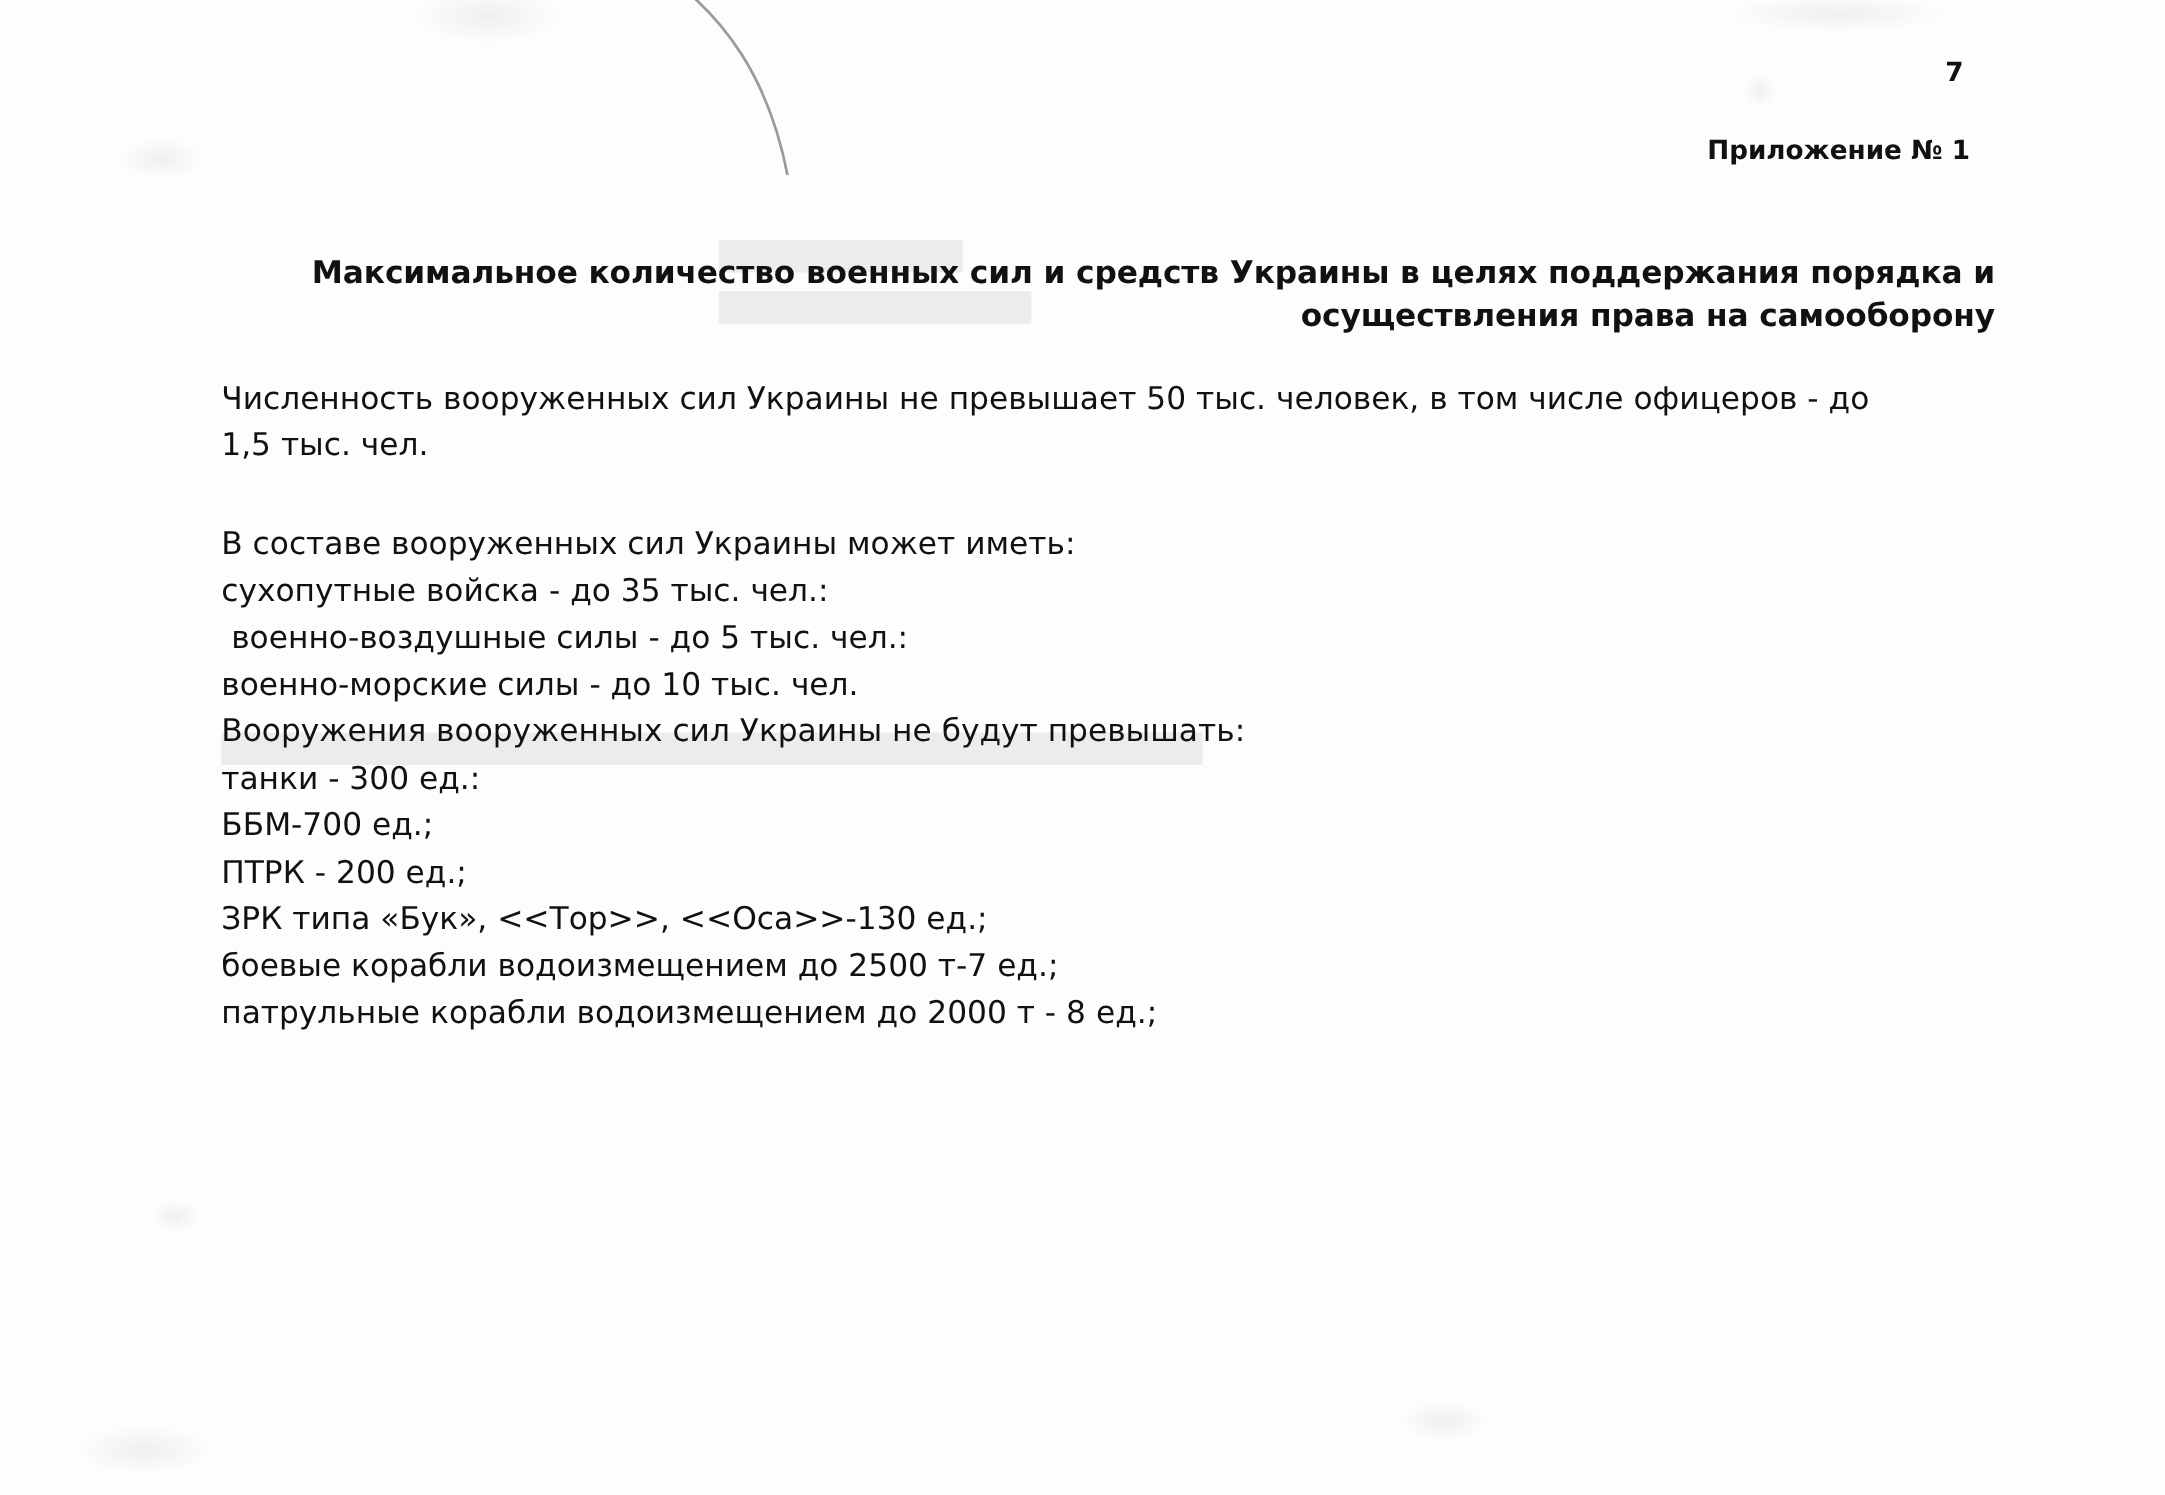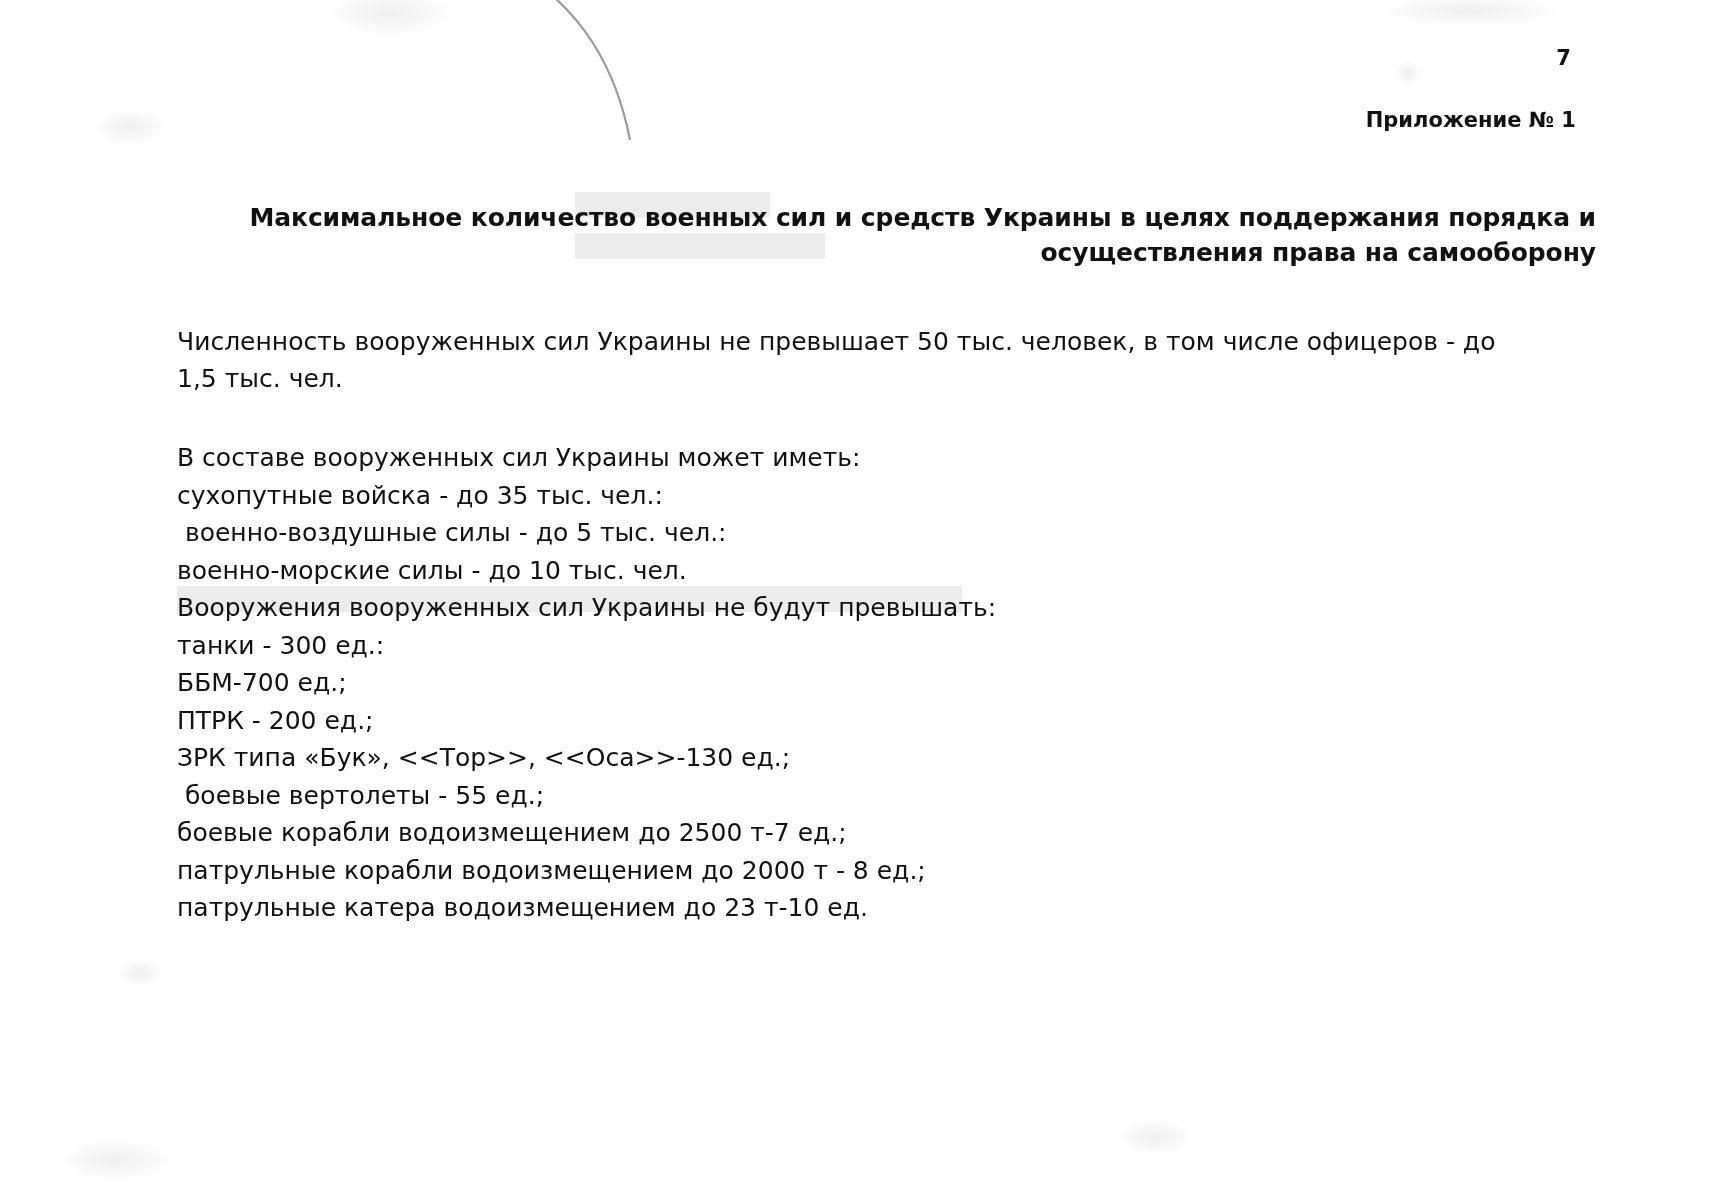--- a/index.html
+++ b/index.html
@@ -79,21 +79,20 @@
     font-size: 25px;
     line-height: 1.48;
   }
 
   .para {
     margin: 0 0 6px 0;
   }
   .para.intro {
     width: 1325px;
     text-indent: 0;
-    margin-top: 23px;
   }
 
   .spacer {
     height: 36px;
   }
 
   .list-line {
     margin: 0;
     padding: 0;
     line-height: 1.50;
@@ -145,19 +144,17 @@
     <p class="list-line">В составе вооруженных сил Украины может иметь:</p>
     <p class="list-line">сухопутные войска - до 35 тыс. чел.:</p>
     <p class="list-line"> военно-воздушные силы - до 5 тыс. чел.:</p>
     <p class="list-line">военно-морские силы - до 10 тыс. чел.</p>
 
     <p class="list-line">Вооружения вооруженных сил Украины не будут превышать:</p>
     <p class="list-line">танки - 300 ед.:</p>
     <p class="list-line">ББМ-700 ед.;</p>
     <p class="list-line">ПТРК - 200 ед.;</p>
     <p class="list-line">ЗРК типа «Бук», &lt;&lt;Тор&gt;&gt;, &lt;&lt;Оса&gt;&gt;-130 ед.;</p>
-    <p class="list-line"> боевые вертолеты - 55 ед.;</p>
     <p class="list-line">боевые корабли водоизмещением до 2500 т-7 ед.;</p>
     <p class="list-line">патрульные корабли водоизмещением до 2000 т - 8 ед.;</p>
-    <p class="list-line">патрульные катера водоизмещением до 23 т-10 ед.</p>
 
   </div>
 </div>
 
 </body></html>

